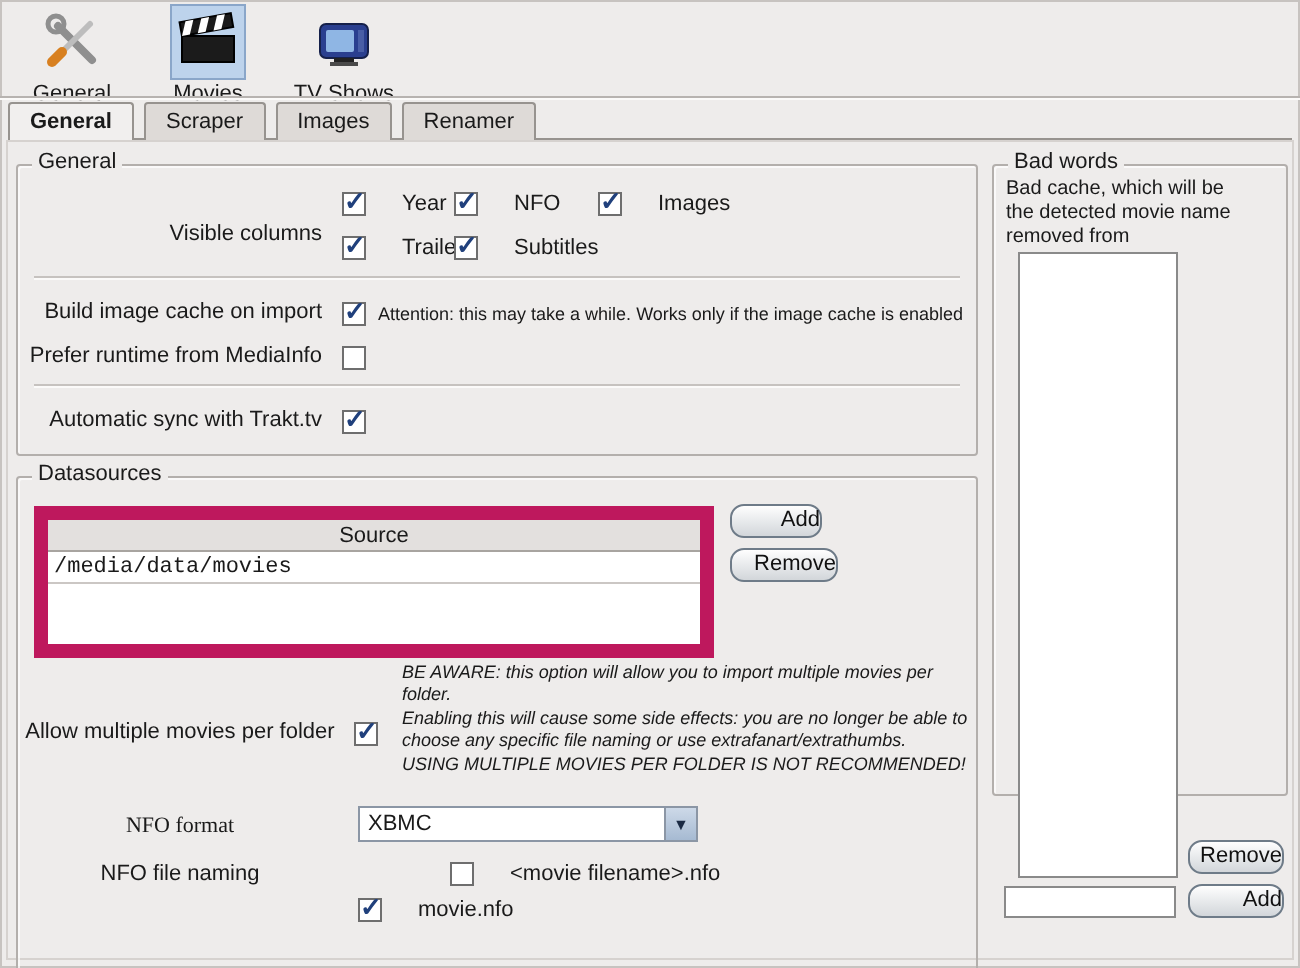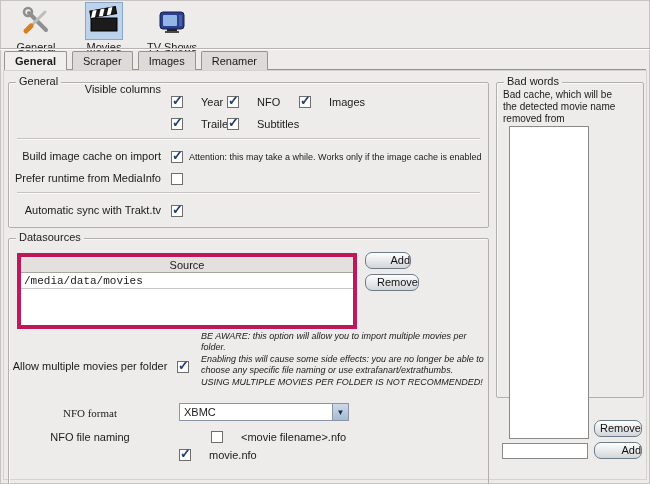--- a/index.html
+++ b/index.html
@@ -38,21 +38,21 @@
   .r-label-wide { position:absolute; left:0; width:162px; text-align:center; white-space:nowrap; }
   .check-item { position:absolute; display:flex; align-items:flex-end; gap:18px; height:14px; white-space:nowrap; }
   .cb { width:12px; height:12px; flex:none; background:#fff; border:1px solid #6e6e6e; position:relative; }
   .cb.checked::after { content:"✓"; position:absolute; left:0px; top:-4px; font-size:13px; font-weight:bold; color:#20407c; }
   .sep { position:absolute; left:8px; right:8px; height:2px; border-top:1px solid #c6c2bf; border-bottom:1px solid #fbfaf9; }
   .hint { position:absolute; font-size:9px; white-space:nowrap; }
   .btn { position:absolute; height:17px; border:1px solid #6e7b88; border-radius:7px;
          background:linear-gradient(#fefefe,#d2d6da); font-size:11px; line-height:15px;
          text-align:right; color:#111; cursor:default; }
   
-  .ds-table { position:absolute; left:8px; top:14px; width:340px; height:76px; border:4px solid #be185d; background:#fff; }
+  .ds-table { position:absolute; left:8px; top:14px; width:340px; height:76px; border:7px solid #be185d; background:#fff; }
   .ds-header { height:16px; background:#e3e0de; border-bottom:1px solid #a8a4a0; text-align:center; line-height:16px; }
   .ds-row { height:16px; line-height:16px; padding-left:3px; border-bottom:1px solid #cbc7c4; background:#fff;font-family:Liberation Mono, monospace; }
   
   .combo { position:absolute; left:170px; top:164px; width:170px; height:18px; background:#fff;
            border:1px solid #8b96a5; display:flex; }
   .combo-text { flex:1; padding:2px 4px; overflow:hidden; white-space:nowrap; }
   .combo-btn { width:16px; border-left:1px solid #8b96a5; background:linear-gradient(#cdd9e8,#a6bad2);
                display:flex; align-items:center; justify-content:center; font-size:8px; color:#1a2a44; }
   
   .warning { position:absolute; left:192px; top:92px; width:290px; font-size:9px; line-height:11px;font-style:italic; }
@@ -110,21 +110,21 @@
   <div class="tab selected">General</div>
   <div class="tab">Scraper</div>
   <div class="tab">Images</div>
   <div class="tab">Renamer</div>
 </div>
 <div class="panel"></div>
 
 <div class="groupbox gb-general">
   <span class="gb-title">General</span>
 
-  <div class="r-label" style="top:0;">Visible columns</div>
+  <div class="r-label" style="top:28px;">Visible columns</div>
 
   <div class="check-item" style="left:162px; top:11px;">
     <span class="cb checked"></span>
     <span>Year</span>
   </div>
   <div class="check-item" style="left:218px; top:11px;">
     <span class="cb checked"></span>
     <span>NFO</span>
   </div>
   <div class="check-item" style="left:290px; top:11px;">
@@ -182,21 +182,21 @@
     <span class="cb checked"></span>
   </div>
 
   <div class="r-label-wide" style="top:168px;font-family:Liberation Serif, serif;">NFO format</div>
   <div class="combo">
     <div class="combo-text">XBMC</div>
     <div class="combo-btn">▼</div>
   </div>
 
   <div class="r-label-wide" style="top:192px;">NFO file naming</div>
-  <div class="check-item" style="left:159px; top:190px;padding-left:43px;">
+  <div class="check-item" style="left:173px; top:190px;padding-left:43px;">
     <span class="cb"></span>
     <span>&lt;movie filename&gt;.nfo</span>
   </div>
   <div class="check-item" style="left:170px; top:208px;">
     <span class="cb checked"></span>
     <span>movie.nfo</span>
   </div>
 </div>
 
 <div class="groupbox gb-badwords">

